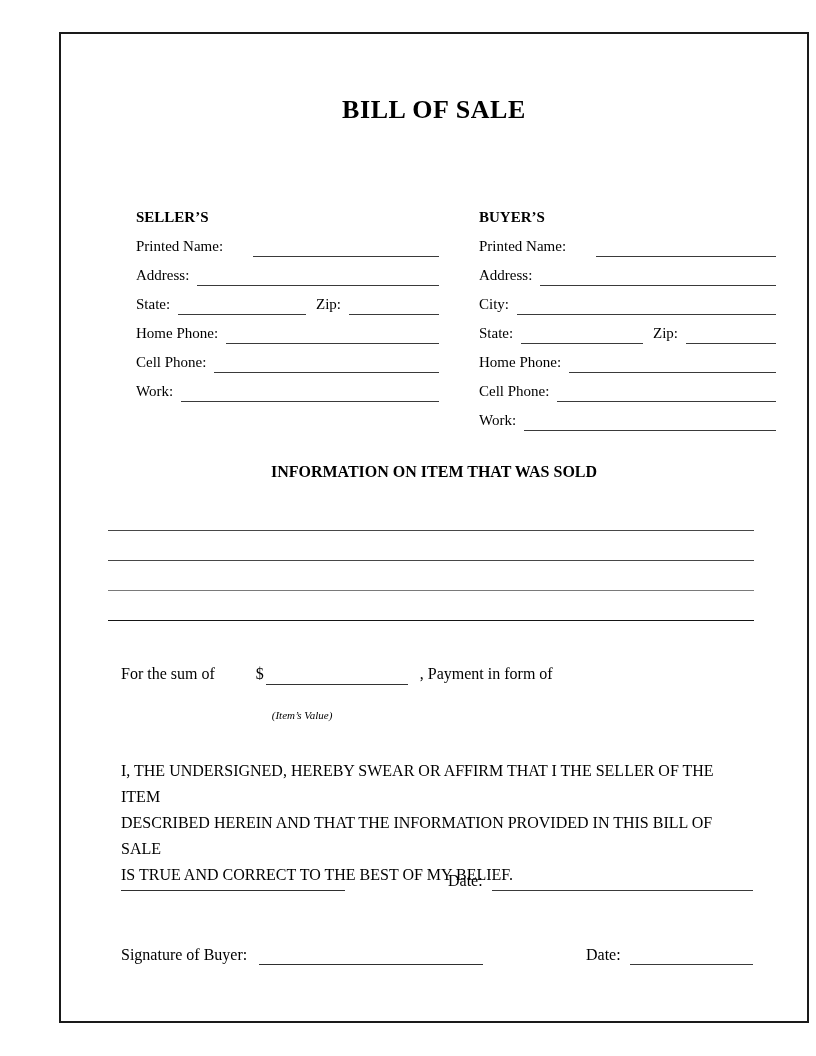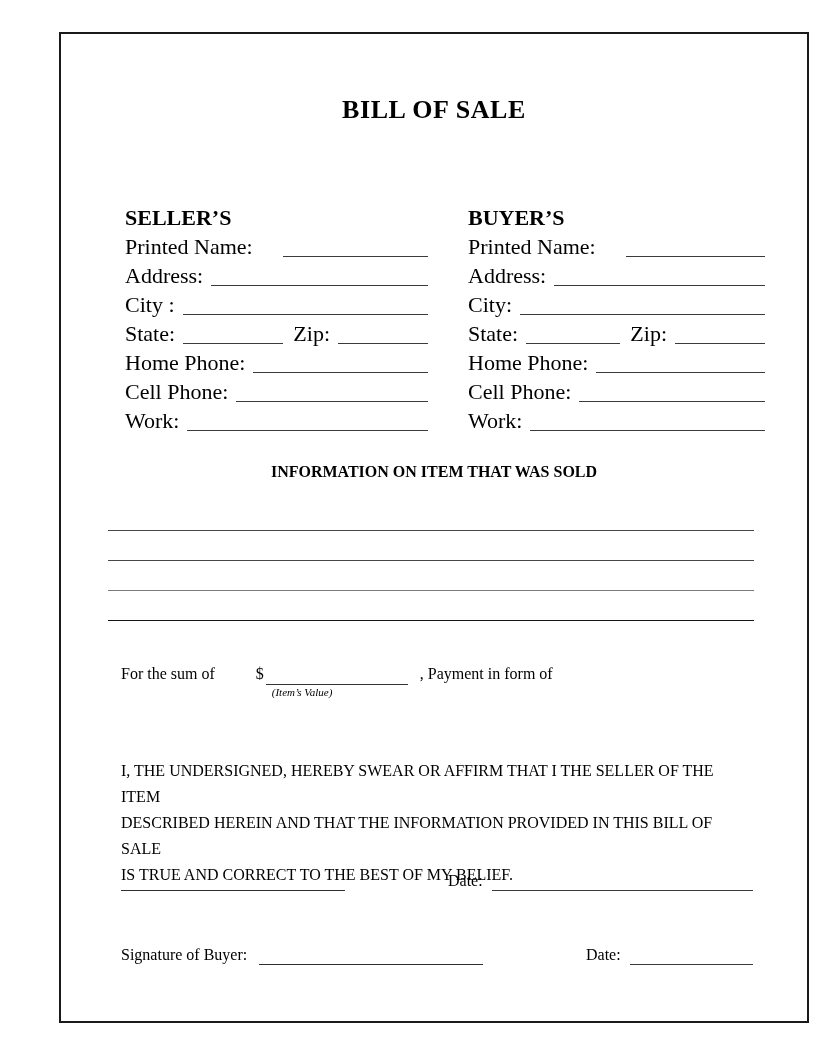--- a/index.html
+++ b/index.html
@@ -21,23 +21,23 @@
     text-align:center;font-size:26px;font-weight:bold;letter-spacing:0.6px;
   }
   .date-sold{
     position:absolute;left:560px;top:150px;width:167px;
     display:flex;align-items:flex-end;font-size:16px;
   }
   .date-sold .dlabel{line-height:21px;white-space:nowrap;}
   .date-sold .blank{flex:1;margin-left:7px;height:20px;border-bottom:1.6px solid #3a3a3a;}
 
   .parties{
-    position:absolute;left:99px;top:203px;width:632px;
+    position:absolute;left:110px;top:203px;width:632px;
     display:grid;grid-template-columns:303px 297px;column-gap:32px;
-    font-size:22px;
+    font-size:15px;
     gap:40px;
   }
   .party-heading{font-weight:bold;line-height:29px;height:29px;}
   .field-row{display:flex;height:29px;}
   .flabel{line-height:29px;white-space:nowrap;}
   .blankline{
     flex:1;margin-left:8px;margin-bottom:4px;height:20px;
     align-self:flex-end;border-bottom:1.5px solid #3a3a3a;
   }
   .blankline.wide-gap{margin-left:30px;}
@@ -52,21 +52,21 @@
   .item-line{height:29px;border-bottom:1.6px solid #474747;}
   .item-line.l3{border-bottom-color:#7a7a7a;}
   .item-line.l4{border-bottom-color:#151515;}
 
   .sum-row{
     position:absolute;left:95px;top:663px;width:632px;
     display:flex;font-size:16px;
   }
   .sum-row .slabel{line-height:21px;white-space:nowrap;}
   .dollar{line-height:21px;margin-left:41px;}
-  .underfield{display:flex;flex-direction:column;}
+  .underfield{display:flex;flex-direction:column;gap:23px;}
   .underfield .ublank{height:21px;border-bottom:1.6px solid #333333;}
   .underfield .ucaption{
     font-style:italic;font-size:11px;line-height:14px;padding-left:6px;
   }
   .uf-item{width:142px;margin-left:2px;}
   .uf-payment{flex:1;margin-left:22px;}
   .uf-payment .ucaption{padding-left:4px;}
   .sum-row .payment-label{margin-left:12px;}
 
   .affirmation{
@@ -103,24 +103,20 @@
   <div class="parties">
 
     <div class="party-col">
       <div class="party-heading">SELLER’S</div>
       <div class="field-row">
         <span class="flabel">Printed Name:</span>
         <span class="blankline wide-gap"></span>
       </div>
       <div class="field-row">
         <span class="flabel">Address:</span>
-        <span class="blankline"></span>
-      </div>
-      <div class="field-row">
-        <span class="flabel">City :</span>
         <span class="blankline"></span>
       </div>
       <div class="field-row">
         <span class="flabel">State:</span>
         <span class="blankline"></span>
         <span class="flabel zip-label">Zip:</span>
         <span class="blankline zip"></span>
       </div>
       <div class="field-row">
         <span class="flabel">Home Phone:</span>

